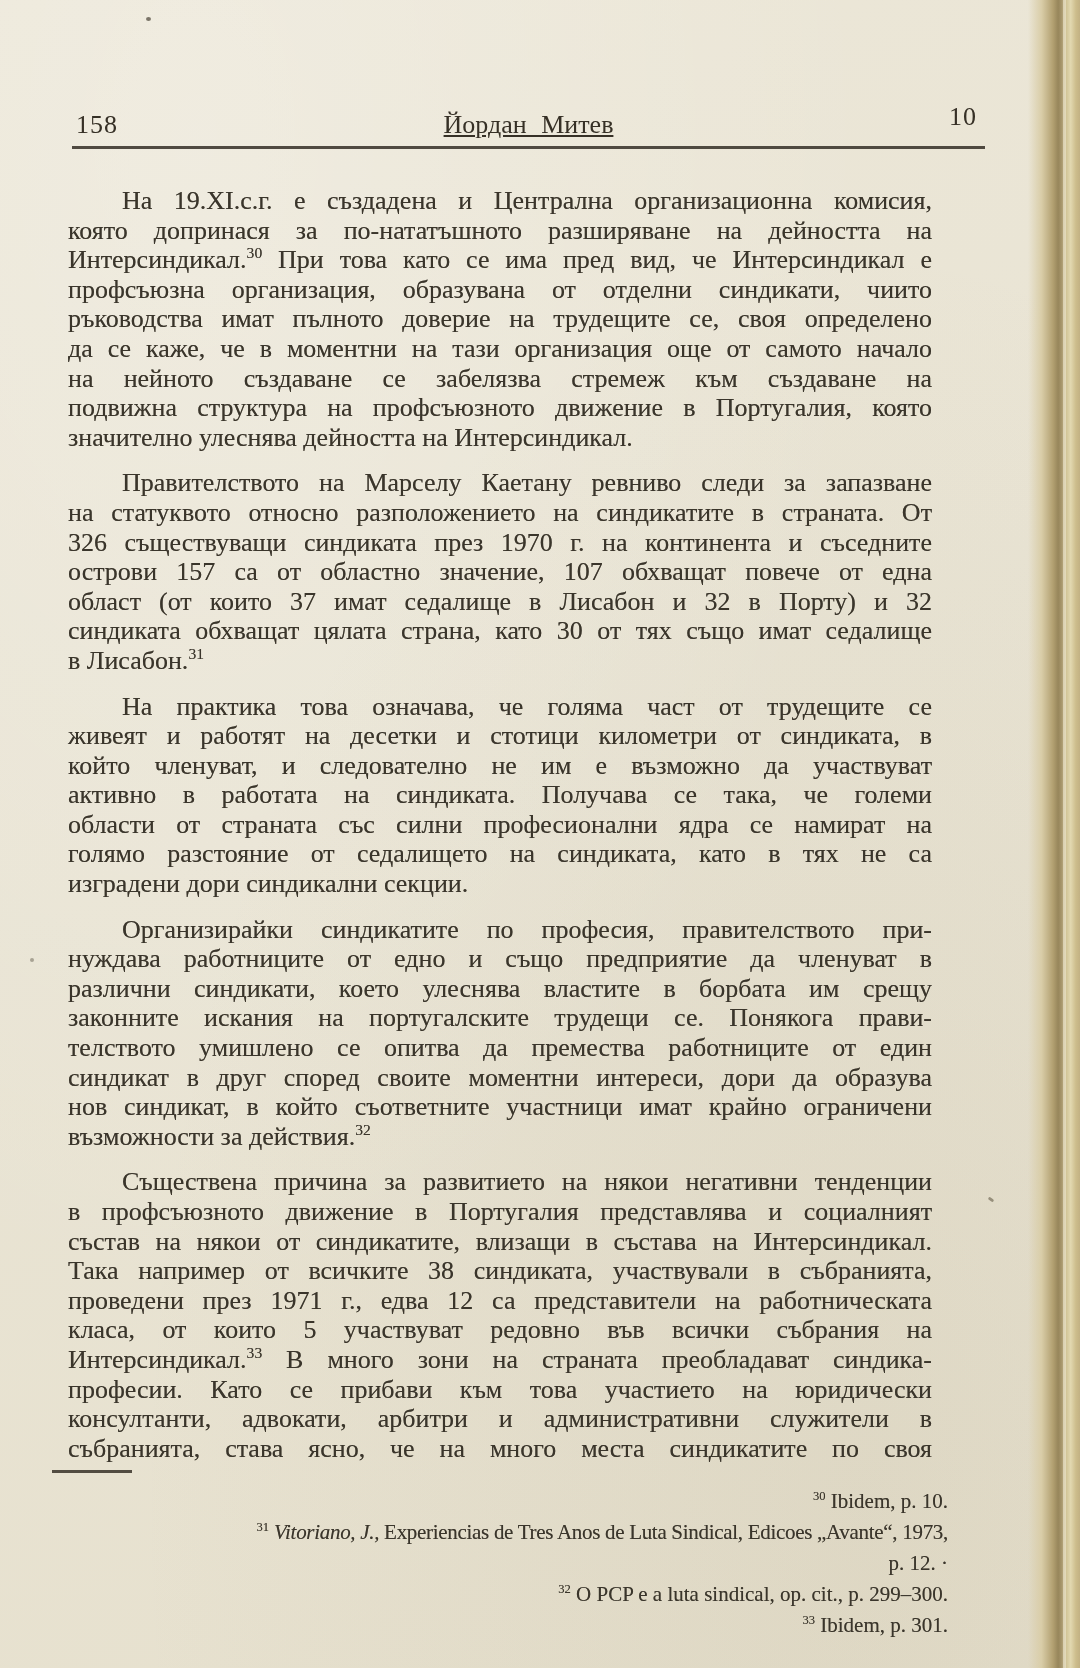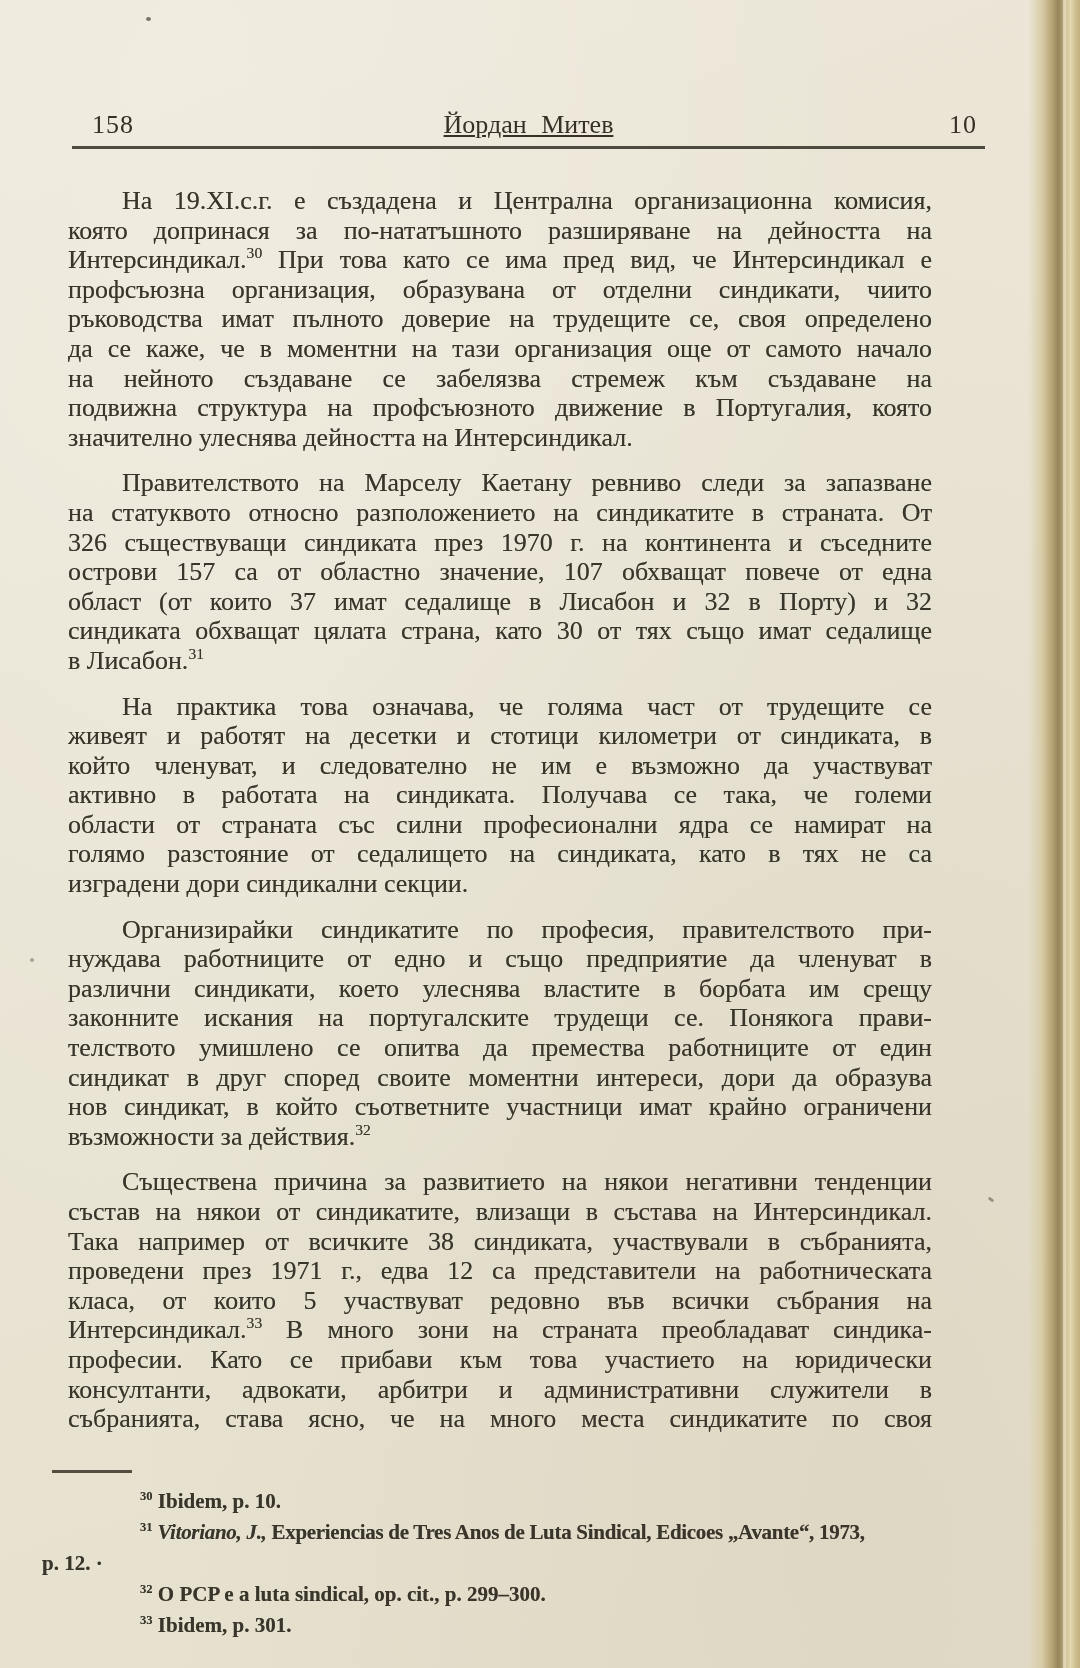--- a/index.html
+++ b/index.html
@@ -31,23 +31,23 @@
   .edge-highlight{
     position:absolute;top:0;right:14px;width:3px;height:100%;
     background:rgba(245,240,220,0.55);
   }
   
   .header{
     position:absolute;left:72px;right:95px;top:102px;height:44px;
     border-bottom:3px solid rgba(52,46,38,0.85);
     font-size:26px;
   }
-  .header .pnum-left{position:absolute;left:20px;bottom:6px;letter-spacing:1px;}
+  .header .pnum-left{position:absolute;left:4px;bottom:6px;letter-spacing:1px;}
   .header .rtitle{position:absolute;left:0;right:0;bottom:6px;text-align:center;word-spacing:8px;text-decoration:underline;}
-  .header .pnum-right{position:absolute;right:8px;bottom:6px;letter-spacing:1px;}
+  .header .pnum-right{position:absolute;right:8px;bottom:14px;letter-spacing:1px;}
   
   .body-text{
     position:absolute;left:68px;top:170px;width:864px;
     font-size:26px;line-height:29.6px;
     color:#3a352b;
     text-shadow:0 0 0.5px rgba(58,53,43,0.55);
   }
   .bl{text-align:justify;text-align-last:justify;white-space:normal;}
   .bl.ind{padding-left:54px;margin-top:16px;}
   .bl.last{text-align:center;text-align-last:left;}
@@ -55,21 +55,21 @@
   
   .fn-divider{
     position:absolute;left:52px;top:1470px;width:80px;height:3px;
     background:rgba(55,49,40,0.85);
   }
   .footnotes{
     position:absolute;left:42px;top:1486px;width:906px;
     font-size:21px;line-height:31px;color:#3a352b;
     text-shadow:0 0 0.4px rgba(58,53,43,0.5);
   }
-  .fl{text-align:left;font-weight:bold;}
+  .fl{text-align:right;}
   .fl.ind{padding-left:98px;}
   .fl.tight{white-space:nowrap;letter-spacing:-0.3px;}
   .fl i{font-style:italic;margin-top:20px;}
   
   .speck{position:absolute;background:rgba(60,52,40,0.65);border-radius:50%;}
   .speck-a{left:146px;top:17px;width:5px;height:4px;}
   .speck-b{left:988px;top:1198px;width:6px;height:3px;transform:rotate(35deg);border-radius:2px;background:rgba(90,80,60,0.55);}
   .speck-c{left:30px;top:958px;width:4px;height:4px;background:rgba(70,62,48,0.4);}
 </style>
 </head>
@@ -112,20 +112,21 @@
       <div class="bl last"><span>изградени дори синдикални секции.</span></div>
       <div class="bl ind"><span>Организирайки синдикатите по професия, правителството при-</span></div>
       <div class="bl"><span>нуждава работниците от едно и също предприятие да членуват в</span></div>
       <div class="bl"><span>различни синдикати, което улеснява властите в борбата им срещу</span></div>
       <div class="bl"><span>законните искания на португалските трудещи се. Понякога прави-</span></div>
       <div class="bl"><span>телството умишлено се опитва да премества работниците от един</span></div>
       <div class="bl"><span>синдикат в друг според своите моментни интереси, дори да образува</span></div>
       <div class="bl"><span>нов синдикат, в който съответните участници имат крайно ограничени</span></div>
       <div class="bl last"><span>възможности за действия.</span><sup>32</sup></div>
       <div class="bl ind"><span>Съществена причина за развитието на някои негативни тенденции</span></div>
+      <div class="bl"><span>в профсъюзното движение в Португалия представлява и социалният</span></div>
       <div class="bl"><span>състав на някои от синдикатите, влизащи в състава на Интерсиндикал.</span></div>
       <div class="bl"><span>Така например от всичките 38 синдиката, участвували в събранията,</span></div>
       <div class="bl"><span>проведени през 1971 г., едва 12 са представители на работническата</span></div>
       <div class="bl"><span>класа, от които 5 участвуват редовно във всички събрания на</span></div>
       <div class="bl"><span>Интерсиндикал.</span><sup>33</sup><span> В много зони на страната преобладават синдика-</span></div>
       <div class="bl"><span>професии. Като се прибави към това участието на юридически</span></div>
       <div class="bl"><span>консултанти, адвокати, арбитри и административни служители в</span></div>
       <div class="bl"><span>събранията, става ясно, че на много места синдикатите по своя</span></div>
     </div>
 

